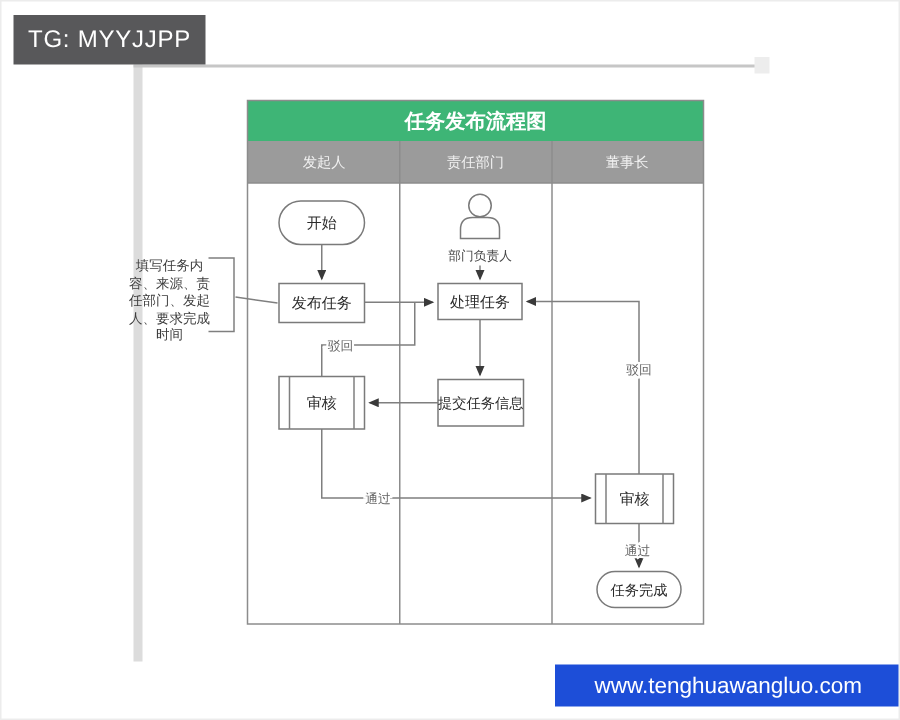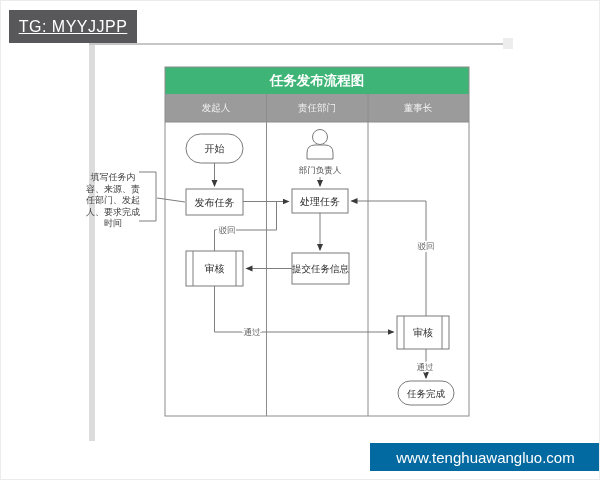--- a/index.html
+++ b/index.html
@@ -4,25 +4,25 @@
 <style>
   html,body{margin:0;padding:0;}
   body{
     width:600px;height:480px;position:relative;background:#ffffff;
     font-family:"Liberation Sans","DejaVu Sans",sans-serif;
     overflow:hidden;border:1px solid #ececec;box-sizing:border-box;
   }
   .tg-badge{
     position:absolute;left:8px;top:9px;width:128px;height:33px;
     background:#58585a;color:#ffffff;font-size:16px;letter-spacing:.5px;
-    display:flex;align-items:center;justify-content:center;z-index:5;text-decoration:underline;
+    display:flex;align-items:center;justify-content:center;z-index:5;
   }
   .site-bar{
     position:absolute;left:369px;top:442px;width:231px;height:28px;
-    background:#0369a1;color:#ffffff;font-size:15px;
+    background:#1d4ed8;color:#ffffff;font-size:15px;
     display:flex;align-items:center;justify-content:center;z-index:5;
   }
   .edge-strip-v{
     position:absolute;left:88px;top:42px;width:6px;height:398px;
     background:#dcdcdc;z-index:1;
   }
   .edge-line-h{
     position:absolute;left:88px;top:42px;width:421px;height:2px;
     background:#c6c6c6;z-index:1;
   }

